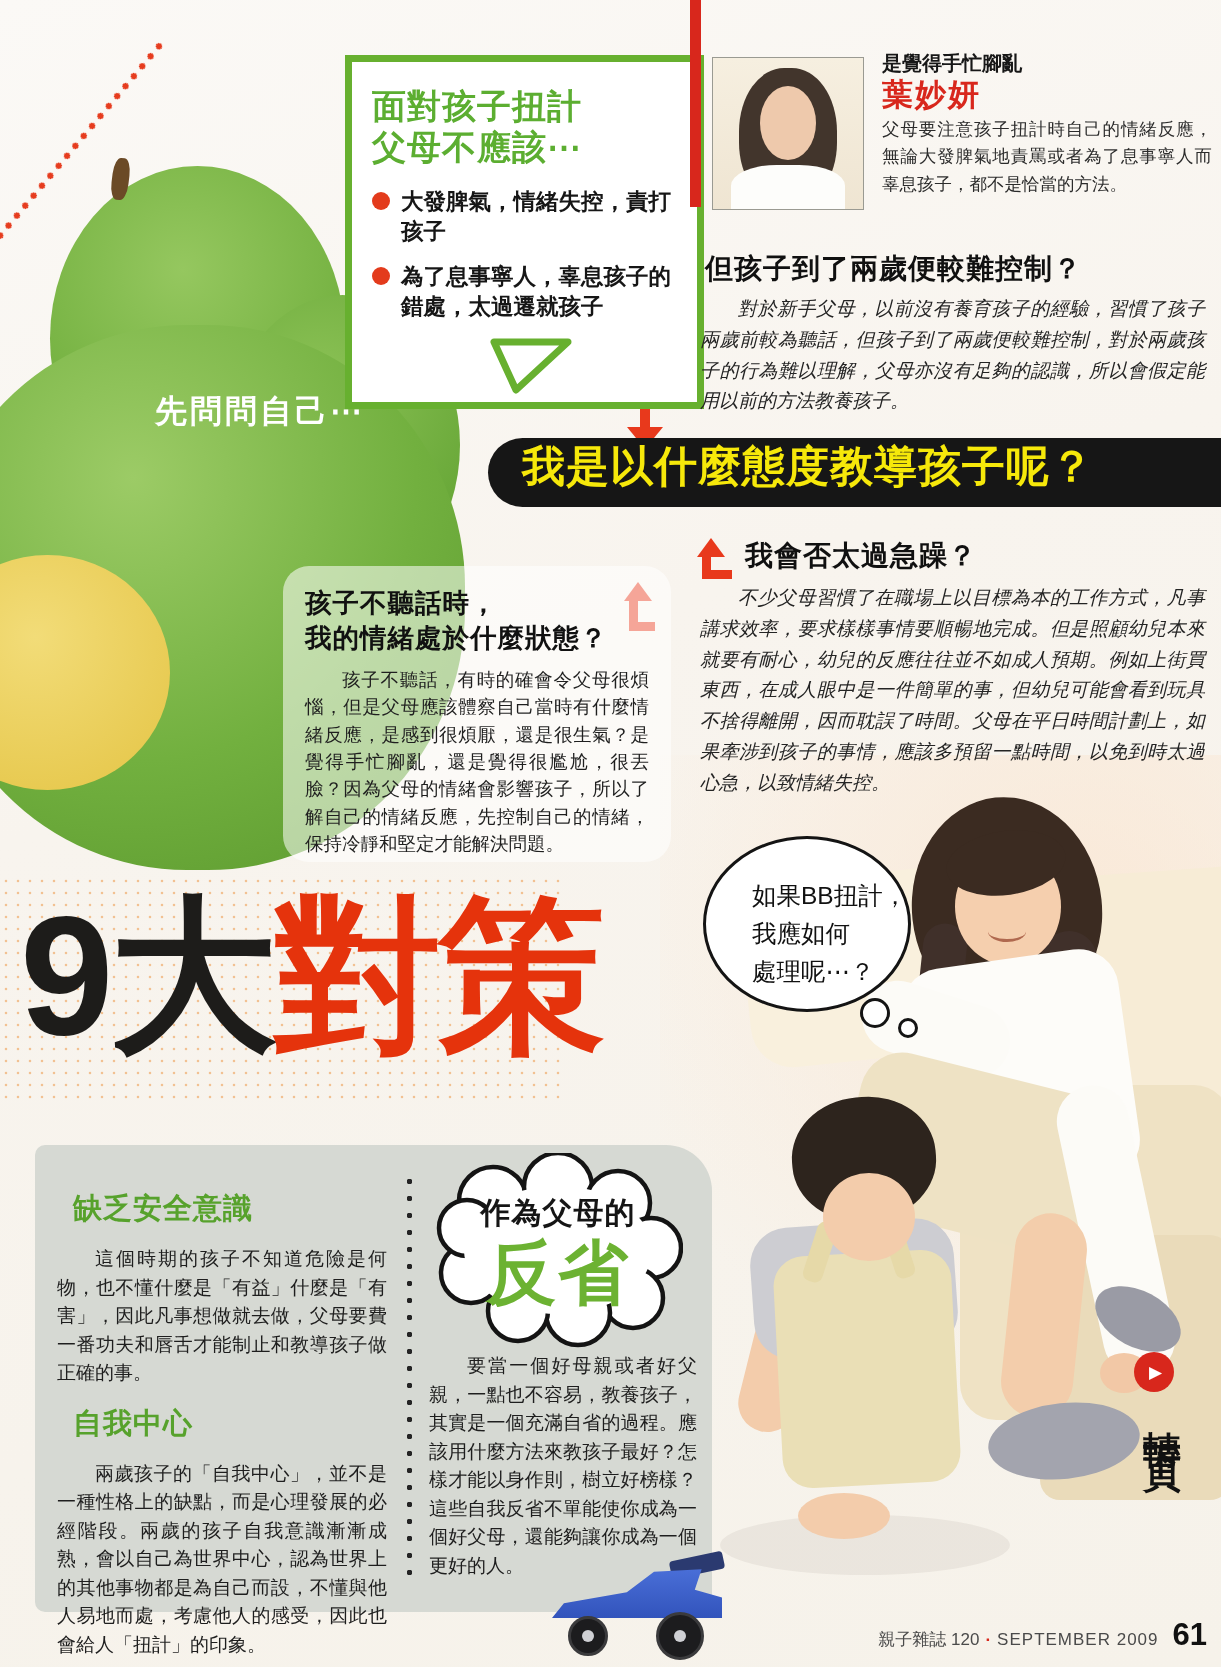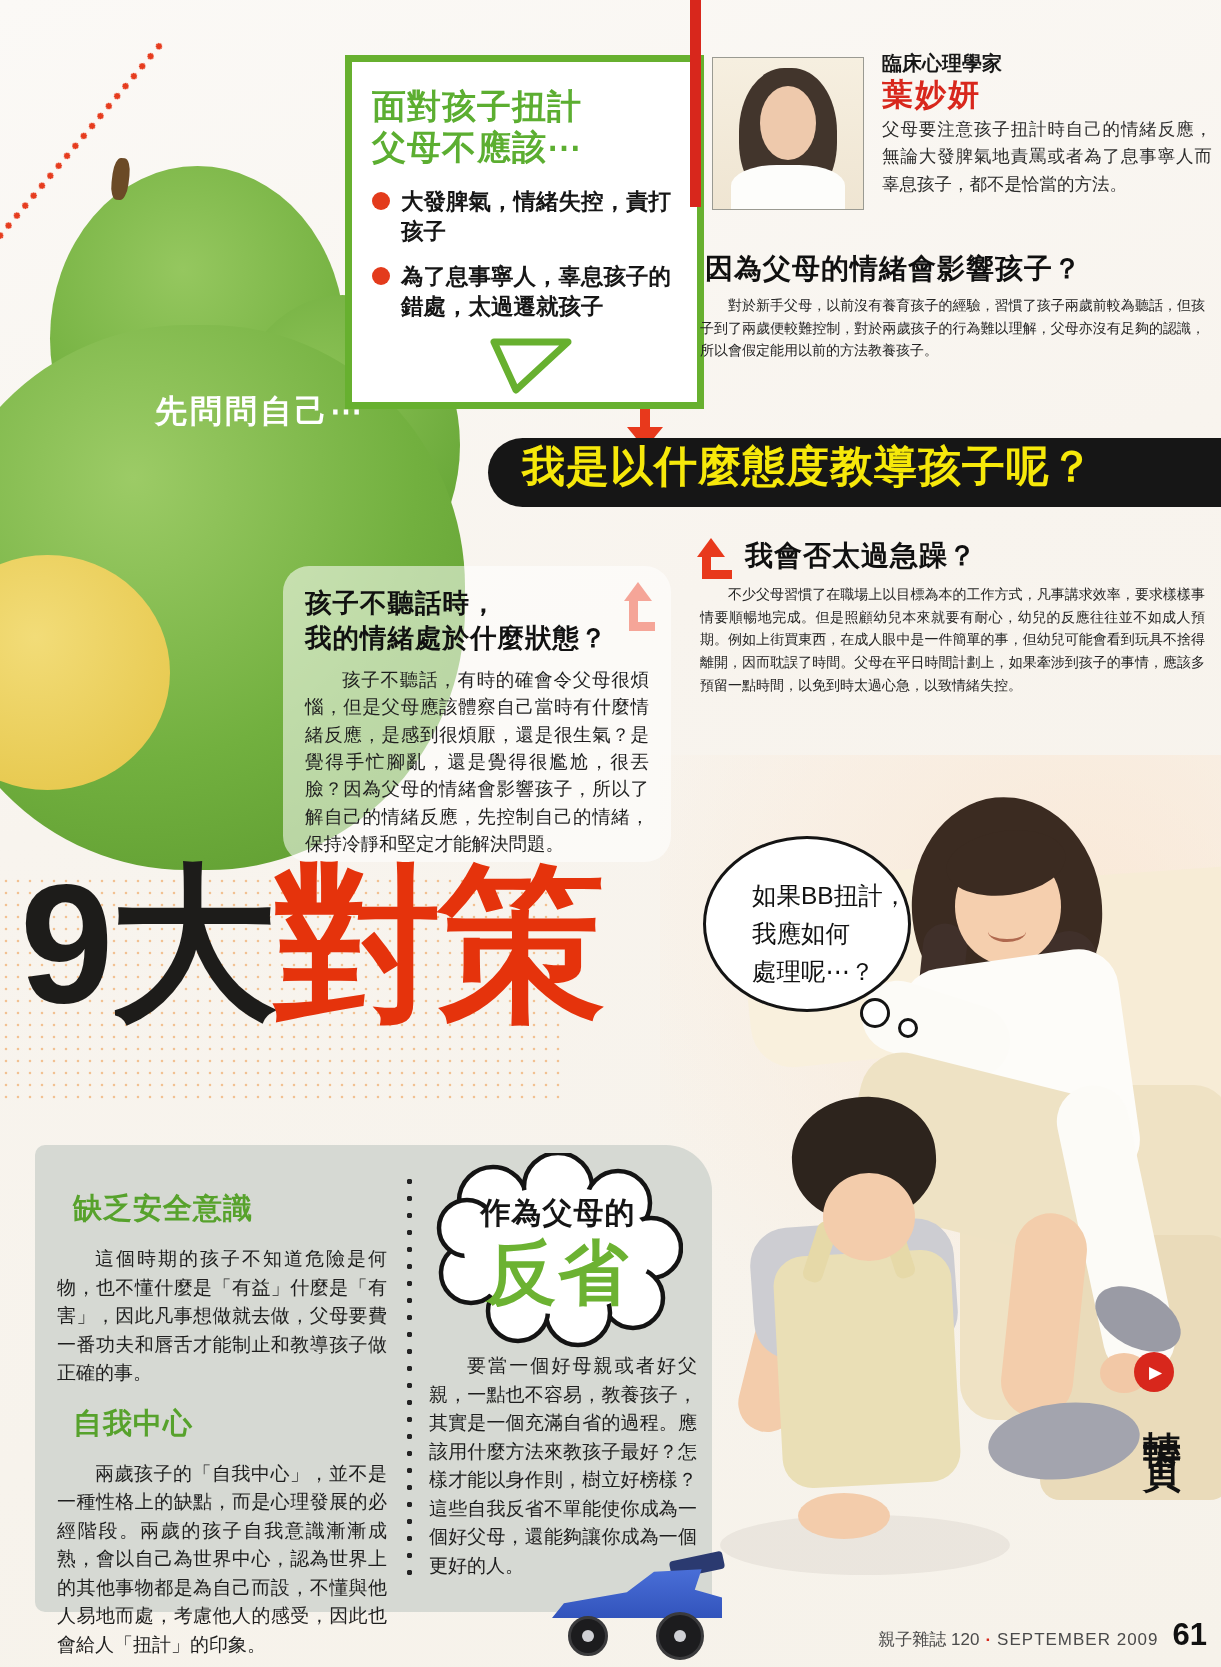--- a/index.html
+++ b/index.html
@@ -66,22 +66,22 @@
   .portrait .hair{position:absolute;left:26px;top:10px;width:98px;height:138px;border-radius:46%;background:#42352c;}
   .portrait .face{position:absolute;left:47px;top:28px;width:56px;height:74px;border-radius:50%;background:#eec9ac;}
   .portrait .shirt{position:absolute;left:18px;bottom:-8px;width:114px;height:52px;border-radius:40% 40% 0 0;background:#fdfdfb;}
   .expert-role{left:882px;top:50px;font-size:20px;font-weight:bold;color:#171717;z-index:3;}
   .expert-name{left:882px;top:74px;font-size:31px;font-weight:bold;color:#d8271c;z-index:3;letter-spacing:2px;}
   .expert-quote{left:882px;top:116px;width:330px;font-size:17.5px;line-height:1.56;color:#2c2c2c;
     text-align:justify;z-index:3;}
 
   
   .sec-h{font-size:28px;font-weight:bold;color:#101010;z-index:3;letter-spacing:1px;}
-  .sec-body{width:505px;font-size:14px;line-height:1.62;color:#242424;text-align:justify;
-    text-indent:2em;z-index:3;}
+  .sec-body{width:505px;font-size:19px;line-height:1.62;color:#242424;text-align:justify;
+    text-indent:2em;z-index:3;font-style:italic;}
   .sec1-h{left:705px;top:250px;}
   .sec1-b{left:700px;top:294px;}
   .sec2-h{left:745px;top:537px;}
   .sec2-b{left:700px;top:583px;}
 
   
   .leadin{left:155px;top:390px;color:#fff;font-size:32px;font-weight:bold;letter-spacing:3px;z-index:3;}
   .banner{left:488px;top:438px;width:733px;height:69px;background:#161616;
     border-radius:36px 0 0 36px;z-index:3;display:flex;align-items:flex-start;}
   .banner span{color:#f6e80a;font-size:43px;font-weight:bold;padding-left:34px;letter-spacing:1px;white-space:nowrap;}
@@ -94,21 +94,21 @@
   .arr .head-up{position:absolute;width:0;height:0;border-left:14px solid transparent;
     border-right:14px solid transparent;border-bottom:19px solid #e8391c;}
 
   
   .emobox{left:283px;top:566px;width:388px;height:296px;background:rgba(255,255,255,.55);
     border-radius:26px;z-index:3;padding:20px 22px;box-sizing:border-box;}
   .emobox .h{font-size:26.5px;font-weight:bold;color:#111;line-height:1.32;letter-spacing:1px;}
   .emobox .b{margin-top:10px;font-size:18.5px;line-height:1.48;color:#1f1f1f;text-align:justify;text-indent:2em;}
 
   
-  .bigtitle{left:20px;top:856px;font-size:168px;font-weight:bold;line-height:1.05;
+  .bigtitle{left:20px;top:888px;font-size:168px;font-weight:bold;line-height:1.05;
     letter-spacing:-4px;z-index:3;white-space:nowrap;}
   .bigtitle .blk{color:#1d1c1a;}
   .bigtitle .red{color:#e5330c;}
 
   
   .photo{left:660px;top:755px;width:561px;height:870px;z-index:1;overflow:hidden;}
   .photo .glow{position:absolute;inset:0;background:radial-gradient(circle at 75% 20%,rgba(250,230,210,.8),rgba(250,240,230,0) 60%);}
   .photo .sh{position:absolute;border-radius:50%;background:rgba(80,70,60,.07);}
   .photo .sofa1{position:absolute;left:320px;top:118px;width:310px;height:265px;border-radius:32px;background:#f7ecd6;transform:rotate(-4deg);}
   .photo .sofa2{position:absolute;left:85px;top:118px;width:265px;height:185px;border-radius:42px;background:#f9f0dd;transform:rotate(-6deg);}
@@ -258,25 +258,25 @@
   <svg class="abs warntail" width="86" height="58" viewBox="0 0 86 58">
     <polygon points="6,4 80,4 28,52" fill="#ffffff" stroke="#67b02f" stroke-width="7" stroke-linejoin="round"></polygon>
   </svg>
 
   <div class="abs expertbar"></div>
   <div class="abs portrait">
     <div class="hair"></div>
     <div class="face"></div>
     <div class="shirt"></div>
   </div>
-  <div class="abs expert-role">臨床心理學家</div>
+  <div class="abs expert-role">是覺得手忙腳亂</div>
   <div class="abs expert-name">葉妙妍</div>
   <div class="abs expert-quote">父母要注意孩子扭計時自己的情緒反應，無論大發脾氣地責罵或者為了息事寧人而辜息孩子，都不是恰當的方法。</div>
 
-  <div class="abs sec-h sec1-h">因為父母的情緒會影響孩子？</div>
+  <div class="abs sec-h sec1-h">但孩子到了兩歲便較難控制？</div>
   <div class="abs sec-body sec1-b">對於新手父母，以前沒有養育孩子的經驗，習慣了孩子兩歲前較為聽話，但孩子到了兩歲便較難控制，對於兩歲孩子的行為難以理解，父母亦沒有足夠的認識，所以會假定能用以前的方法教養孩子。</div>
 
   <div class="abs leadin">先問問自己⋯</div>
 
   <div class="arr">
     <div class="bar abs" style="left:648px;top:399px;width:52px;height:10px;"></div>
     <div class="bar abs" style="left:640px;top:399px;width:10px;height:30px;"></div>
     <div class="head-down abs" style="left:627px;top:427px;"></div>
   </div>
 

